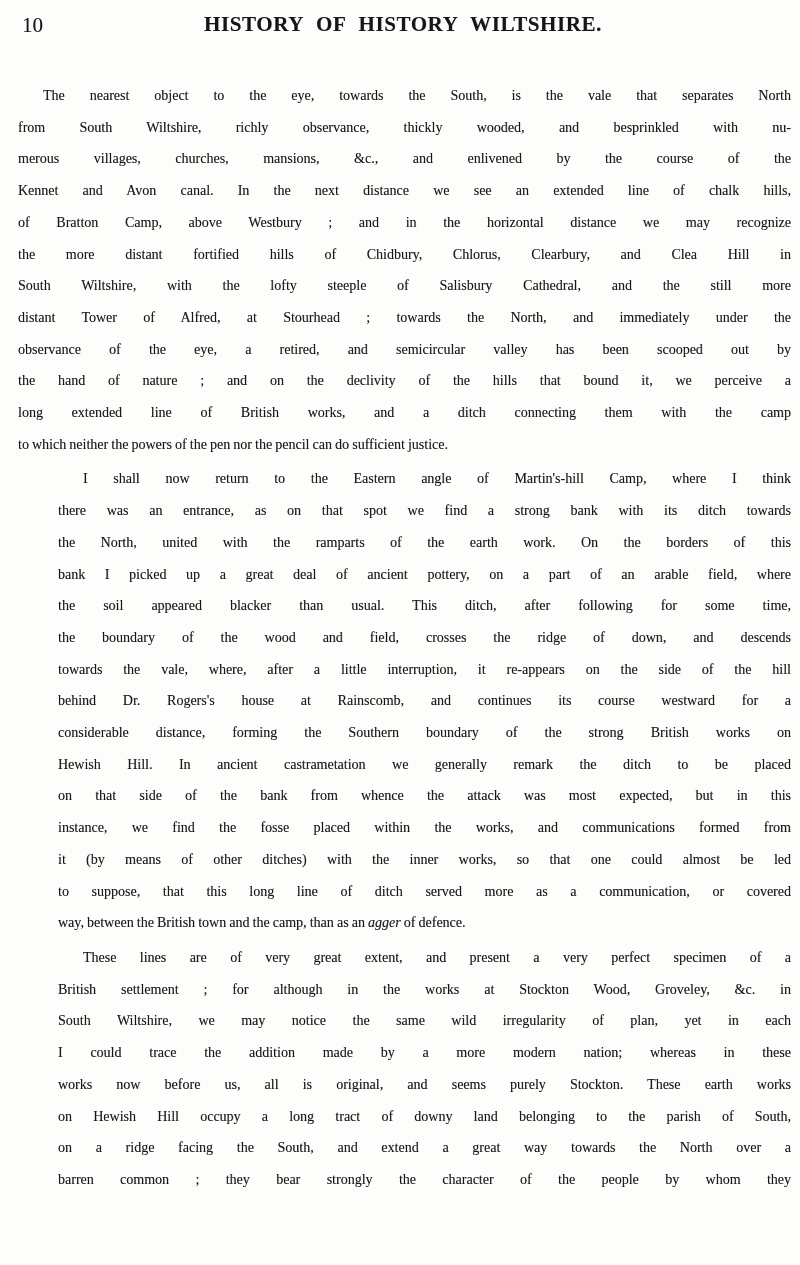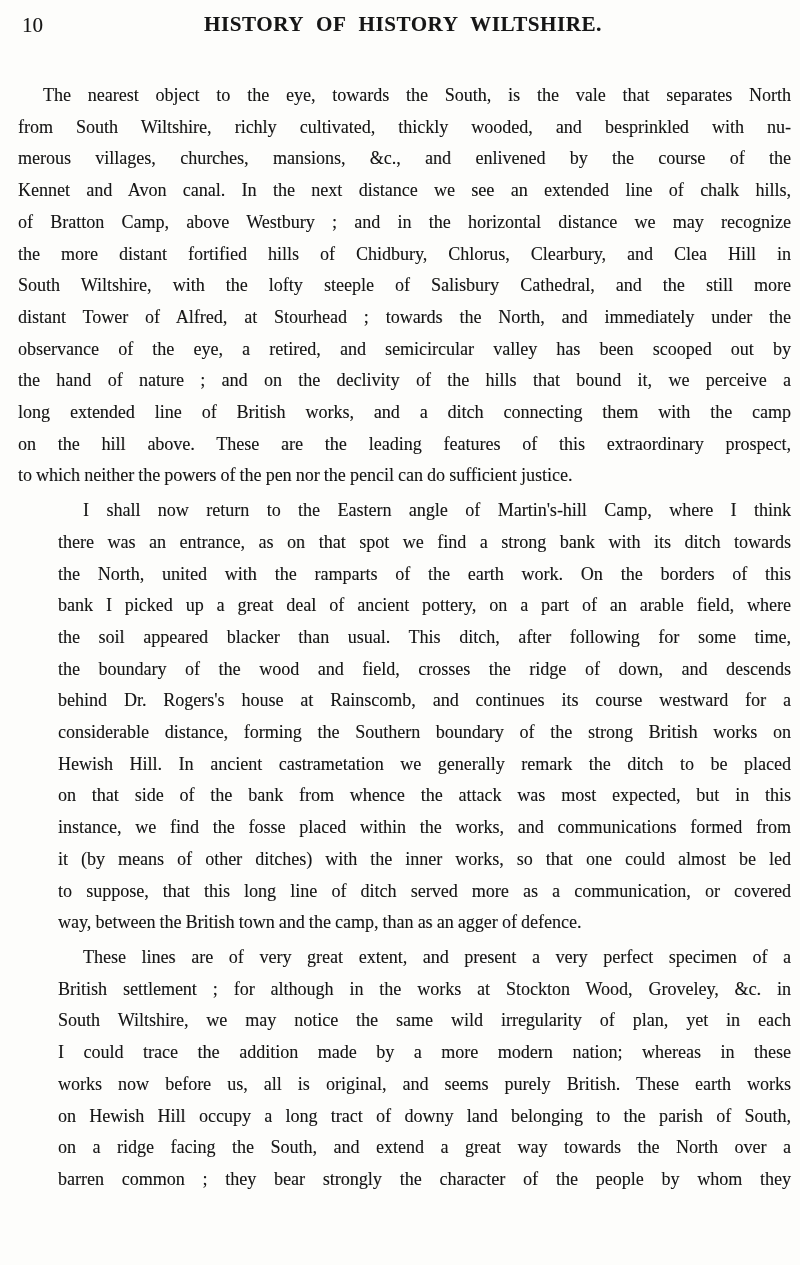--- a/index.html
+++ b/index.html
@@ -34,83 +34,84 @@
     line-height: 26px;
     font-weight: bold;
     letter-spacing: 0.6px;
     word-spacing: 7px;
   }
   .body-text {
     position: absolute;
     left: 18px;
     right: 15px;
     top: 80px;
-    font-size: 18px;
+    font-size: 14px;
     word-spacing: -0.4px;
   }
   .para + .para {
     margin-top: 3px;
     margin-left: 40px;
   }
   .line {
     line-height: 31.7px;
     text-align: justify;
     text-align-last: justify;
   }
   .line.first {
     text-indent: 25px;
   }
   .line.short-last {
     text-align-last: left;
   }
   .italic {
+    font-style: italic;
   }
 </style>
 </head>
 <body>
 
 <div class="page" style="background: rgb(253, 253, 251); color: rgb(22, 22, 22); padding-left: 6px;">
   <span class="page-number">10</span>
   <div class="running-header">HISTORY OF HISTORY WILTSHIRE.</div>
   <div class="body-text">
       <div class="para">
         <div class="line first"><span>The nearest object to the eye, towards the South, is the vale that separates North</span></div>
-        <div class="line"><span>from South Wiltshire, richly cultivated, thickly wooded, and besprinkled with nu-</span></div>
+        <div class="line"><span>from South Wiltshire, richly observance, thickly wooded, and besprinkled with nu-</span></div>
         <div class="line"><span>merous villages, churches, mansions, &amp;c., and enlivened by the course of the</span></div>
         <div class="line"><span>Kennet and Avon canal. In the next distance we see an extended line of chalk hills,</span></div>
         <div class="line"><span>of Bratton Camp, above Westbury ; and in the horizontal distance we may recognize</span></div>
         <div class="line"><span>the more distant fortified hills of Chidbury, Chlorus, Clearbury, and Clea Hill in</span></div>
         <div class="line"><span>South Wiltshire, with the lofty steeple of Salisbury Cathedral, and the still more</span></div>
         <div class="line"><span>distant Tower of Alfred, at Stourhead ; towards the North, and immediately under the</span></div>
         <div class="line"><span>observance of the eye, a retired, and semicircular valley has been scooped out by</span></div>
         <div class="line"><span>the hand of nature ; and on the declivity of the hills that bound it, we perceive a</span></div>
         <div class="line"><span>long extended line of British works, and a ditch connecting them with the camp</span></div>
-        <div class="line"><span>on the hill above. These are the leading features of this extraordinary prospect,</span></div>
         <div class="line short-last"><span>to which neither the powers of the pen nor the pencil can do sufficient justice.</span></div>
       </div>
       <div class="para">
         <div class="line first"><span>I shall now return to the Eastern angle of Martin's-hill Camp, where I think</span></div>
         <div class="line"><span>there was an entrance, as on that spot we find a strong bank with its ditch towards</span></div>
         <div class="line"><span>the North, united with the ramparts of the earth work. On the borders of this</span></div>
         <div class="line"><span>bank I picked up a great deal of ancient pottery, on a part of an arable field, where</span></div>
         <div class="line"><span>the soil appeared blacker than usual. This ditch, after following for some time,</span></div>
         <div class="line"><span>the boundary of the wood and field, crosses the ridge of down, and descends</span></div>
+        <div class="line"><span>towards the vale, where, after a little interruption, it re-appears on the side of the hill</span></div>
         <div class="line"><span>behind Dr. Rogers's house at Rainscomb, and continues its course westward for a</span></div>
         <div class="line"><span>considerable distance, forming the Southern boundary of the strong British works on</span></div>
         <div class="line"><span>Hewish Hill. In ancient castrametation we generally remark the ditch to be placed</span></div>
         <div class="line"><span>on that side of the bank from whence the attack was most expected, but in this</span></div>
         <div class="line"><span>instance, we find the fosse placed within the works, and communications formed from</span></div>
         <div class="line"><span>it (by means of other ditches) with the inner works, so that one could almost be led</span></div>
         <div class="line"><span>to suppose, that this long line of ditch served more as a communication, or covered</span></div>
         <div class="line short-last"><span>way, between the British town and the camp, than as an </span><span class="italic">agger</span><span> of defence.</span></div>
       </div>
       <div class="para">
         <div class="line first"><span>These lines are of very great extent, and present a very perfect specimen of a</span></div>
         <div class="line"><span>British settlement ; for although in the works at Stockton Wood, Groveley, &amp;c. in</span></div>
         <div class="line"><span>South Wiltshire, we may notice the same wild irregularity of plan, yet in each</span></div>
         <div class="line"><span>I could trace the addition made by a more modern nation; whereas in these</span></div>
-        <div class="line"><span>works now before us, all is original, and seems purely British. These earth works</span></div>
+        <div class="line"><span>works now before us, all is original, and seems purely Stockton. These earth works</span></div>
         <div class="line"><span>on Hewish Hill occupy a long tract of downy land belonging to the parish of South,</span></div>
         <div class="line"><span>on a ridge facing the South, and extend a great way towards the North over a</span></div>
         <div class="line"><span>barren common ; they bear strongly the character of the people by whom they</span></div>
       </div>
     </div>
 </div>
 
 </body></html>

